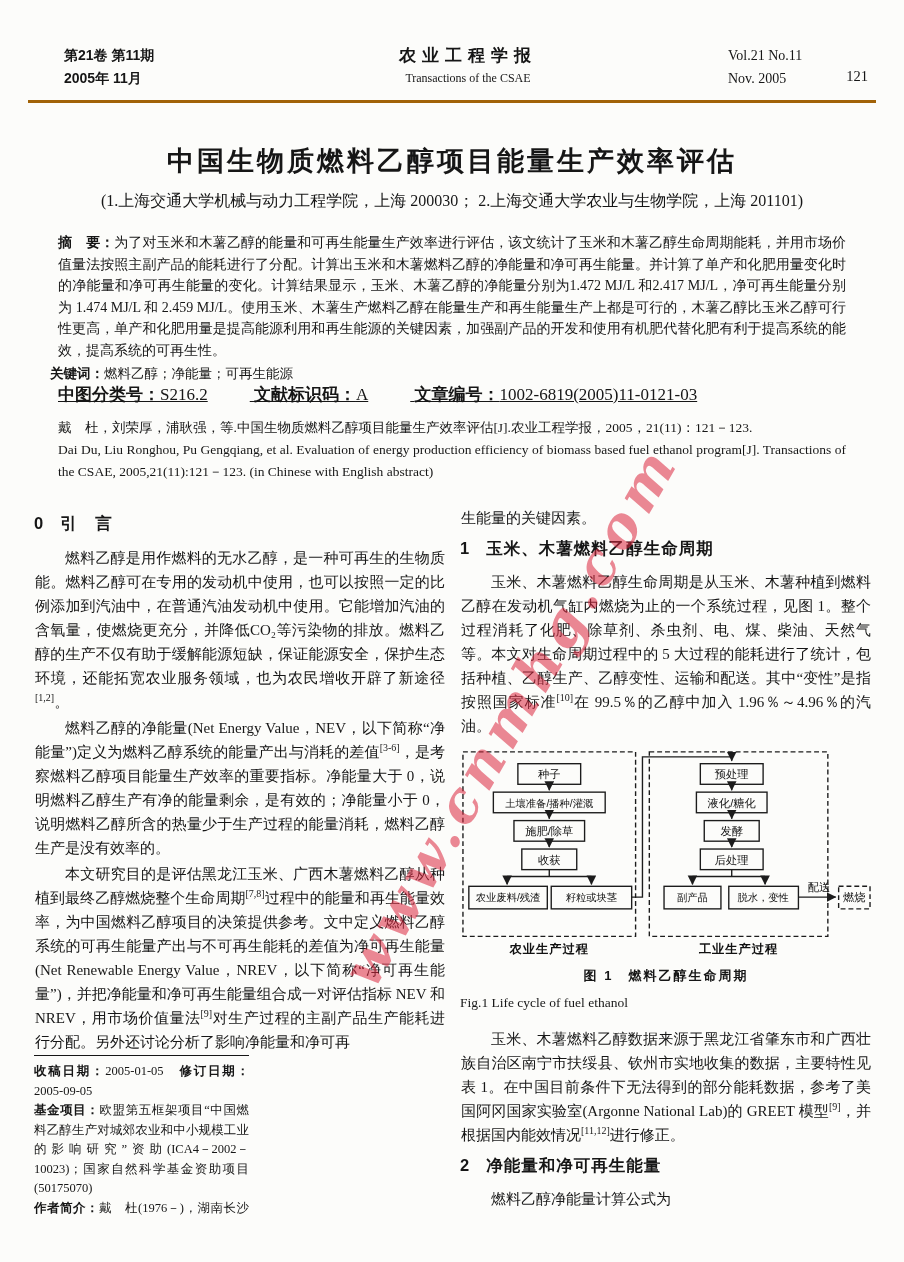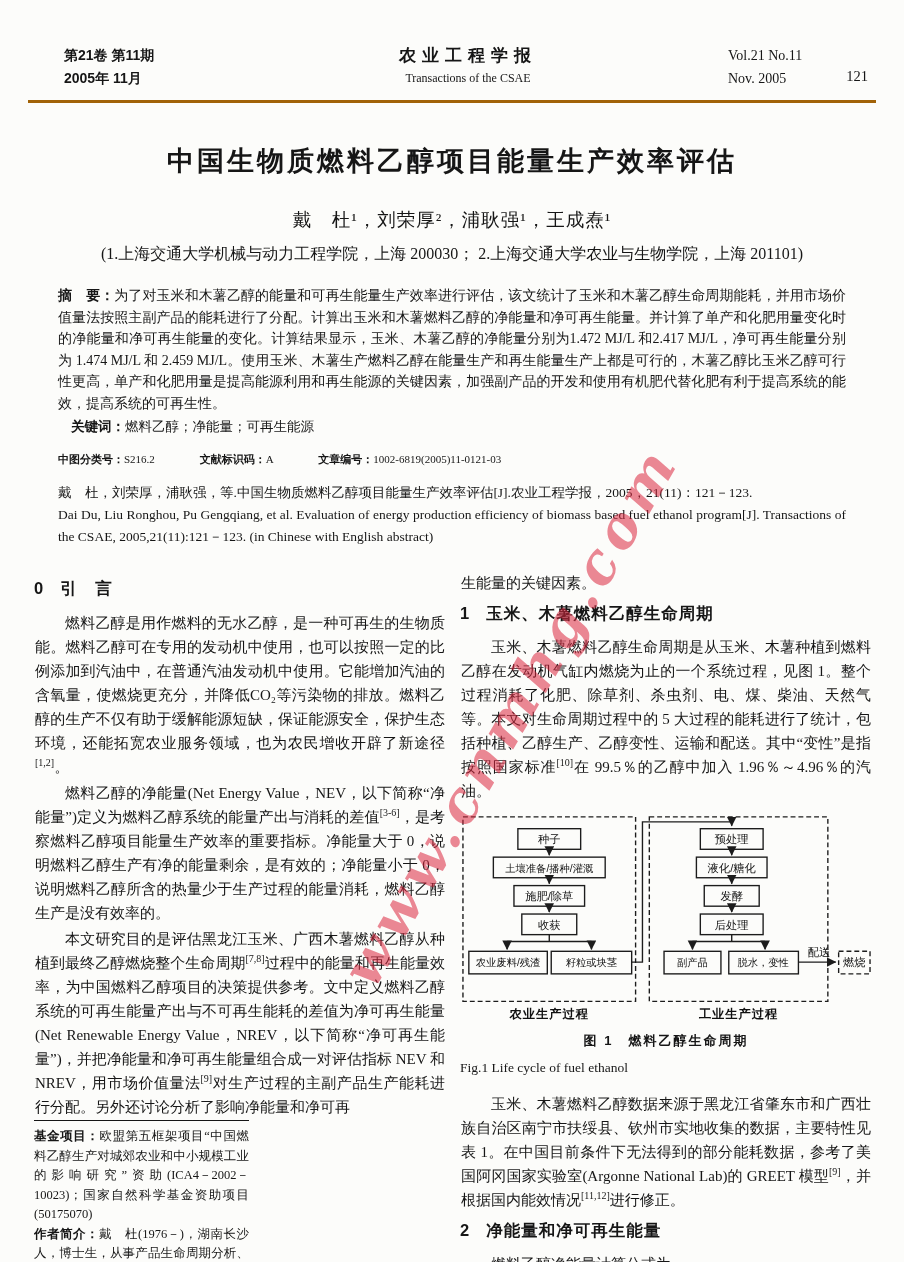--- a/index.html
+++ b/index.html
@@ -21,22 +21,22 @@
   .jh-center .en { font-size:12px; line-height:22px; }
   .jh-right { width:170px; text-align:left; font-size:14px; line-height:23px; padding-left:26px; }
   .pageno { position:absolute; right:36px; top:68px; font-size:14.5px;font-family:Liberation Serif, serif; }
   
   .title { margin-top:40px; text-align:center; font-family:"Liberation Sans",sans-serif;
            font-size:27px; font-weight:700; letter-spacing:3px; }
   .authors { margin-top:28px; text-align:center; font-size:18.5px; letter-spacing:1px; }
   .affil { margin-top:12px; text-align:center; font-size:16px; }
   .abstract { margin:20px 58px 0 58px; font-size:14px; line-height:21.5px; text-align:justify; }
   .abstract .lbl, .kw .lbl, .clc .lbl { font-family:"Liberation Sans",sans-serif; font-weight:700; }
-  .kw { margin:2px 58px 0 71px; font-size:13.5px; line-height:21px; }
-  .clc { margin:12px 58px; font-size:11px; line-height:21px; }
+  .kw { margin:2px 58px 0 50px; font-size:13.5px; line-height:21px; }
+  .clc { margin:0 58px; font-size:17px; line-height:21px;text-decoration:underline; }
   .clc .pair { margin-right:42px; }
   .citation { margin:12px 58px 0 58px; font-size:13.5px; line-height:22px; text-align:justify; }
   
   .columns { display:flex; gap:14px; margin:22px 32px 0 34px; height:712px; overflow:hidden; }
   .col { flex:1; font-size:15px; line-height:24px; text-align:justify; }
   .col-left { display:flex; flex-direction:column; }
   h3.sec { font-family:"Liberation Sans",sans-serif; font-size:16.5px; font-weight:700;
            letter-spacing:1px; margin:6px 0 10px 0; line-height:24px; }
   h3.sec .no { margin-right:16px; }
   .col p.ind { text-indent:2em; }
@@ -85,21 +85,20 @@
       <div class="en">Transactions of the CSAE</div>
     </div>
     <div class="jh-right">
       <div>Vol.21  No.11</div>
       <div>Nov.   2005</div>
     </div>
   </div>
   <div class="pageno">121</div>
 
   <div class="title">中国生物质燃料乙醇项目能量生产效率评估</div>
-  <div class="authors">戴　杜¹，刘荣厚²，浦耿强¹，王成焘¹</div>
   <div class="affil">(1.上海交通大学机械与动力工程学院，上海 200030；  2.上海交通大学农业与生物学院，上海 201101)</div>
 
   <div class="abstract"><span class="lbl">摘　要：</span><span>为了对玉米和木薯乙醇的能量和可再生能量生产效率进行评估，该文统计了玉米和木薯乙醇生命周期能耗，并用市场价值量法按照主副产品的能耗进行了分配。计算出玉米和木薯燃料乙醇的净能量和净可再生能量。并计算了单产和化肥用量变化时的净能量和净可再生能量的变化。计算结果显示，玉米、木薯乙醇的净能量分别为1.472 MJ/L 和2.417 MJ/L，净可再生能量分别为 1.474 MJ/L 和 2.459 MJ/L。使用玉米、木薯生产燃料乙醇在能量生产和再生能量生产上都是可行的，木薯乙醇比玉米乙醇可行性更高，单产和化肥用量是提高能源利用和再生能源的关键因素，加强副产品的开发和使用有机肥代替化肥有利于提高系统的能效，提高系统的可再生性。</span></div>
   <div class="kw"><span class="lbl">关键词：</span><span>燃料乙醇；净能量；可再生能源</span></div>
   <div class="clc">
     <span class="pair"><span class="lbl">中图分类号：</span><span>S216.2</span></span>
     <span class="pair"><span class="lbl">文献标识码：</span><span>A</span></span>
     <span class="pair"><span class="lbl">文章编号：</span><span>1002-6819(2005)11-0121-03</span></span>
   </div>
 
@@ -110,20 +109,21 @@
 
   <div class="columns">
 
     <div class="col col-left">
       <h3 class="sec"><span class="no">0</span><span>引　言</span></h3>
       <p class="ind">燃料乙醇是用作燃料的无水乙醇，是一种可再生的生物质能。燃料乙醇可在专用的发动机中使用，也可以按照一定的比例添加到汽油中，在普通汽油发动机中使用。它能增加汽油的含氧量，使燃烧更充分，并降低CO₂等污染物的排放。燃料乙醇的生产不仅有助于缓解能源短缺，保证能源安全，保护生态环境，还能拓宽农业服务领域，也为农民增收开辟了新途径<sup>[1,2]</sup>。</p>
       <p class="ind">燃料乙醇的净能量(Net Energy Value，NEV，以下简称“净能量”)定义为燃料乙醇系统的能量产出与消耗的差值<sup>[3-6]</sup>，是考察燃料乙醇项目能量生产效率的重要指标。净能量大于 0，说明燃料乙醇生产有净的能量剩余，是有效的；净能量小于 0，说明燃料乙醇所含的热量少于生产过程的能量消耗，燃料乙醇生产是没有效率的。</p>
       <p class="ind">本文研究目的是评估黑龙江玉米、广西木薯燃料乙醇从种植到最终乙醇燃烧整个生命周期<sup>[7,8]</sup>过程中的能量和再生能量效率，为中国燃料乙醇项目的决策提供参考。文中定义燃料乙醇系统的可再生能量产出与不可再生能耗的差值为净可再生能量(Net Renewable Energy Value，NREV，以下简称“净可再生能量”)，并把净能量和净可再生能量组合成一对评估指标 NEV 和 NREV，用市场价值量法<sup>[9]</sup>对生产过程的主副产品生产能耗进行分配。另外还讨论分析了影响净能量和净可再</p>
 
       <div class="footnote-rule-wrap footnote">
+        <div><span class="flbl">收稿日期：</span><span>2005-01-05</span>　<span class="flbl">修订日期：</span><span>2005-09-05</span></div>
         <div><span class="flbl">基金项目：</span><span>欧盟第五框架项目“中国燃料乙醇生产对城郊农业和中小规模工业的影响研究”资助(ICA4－2002－10023)；国家自然科学基金资助项目(50175070)</span></div>
         <div><span class="flbl">作者简介：</span><span>戴　杜(1976－)，湖南长沙人，博士生，从事产品生命周期分析、项目评估、绿色设计等方面的研究。上海　上海交通大学机械与动力工程学院，200030。Email：daidai@sjtu.edu.cn</span></div>
       </div>
     </div>
 
     <div class="col">
       <p>生能量的关键因素。</p>
       <h3 class="sec"><span class="no">1</span><span>玉米、木薯燃料乙醇生命周期</span></h3>
       <p class="ind">玉米、木薯燃料乙醇生命周期是从玉米、木薯种植到燃料乙醇在发动机气缸内燃烧为止的一个系统过程，见图 1。整个过程消耗了化肥、除草剂、杀虫剂、电、煤、柴油、天然气等。本文对生命周期过程中的 5 大过程的能耗进行了统计，包括种植、乙醇生产、乙醇变性、运输和配送。其中“变性”是指按照国家标准<sup>[10]</sup>在 99.5％的乙醇中加入 1.96％～4.96％的汽油。</p>
 

